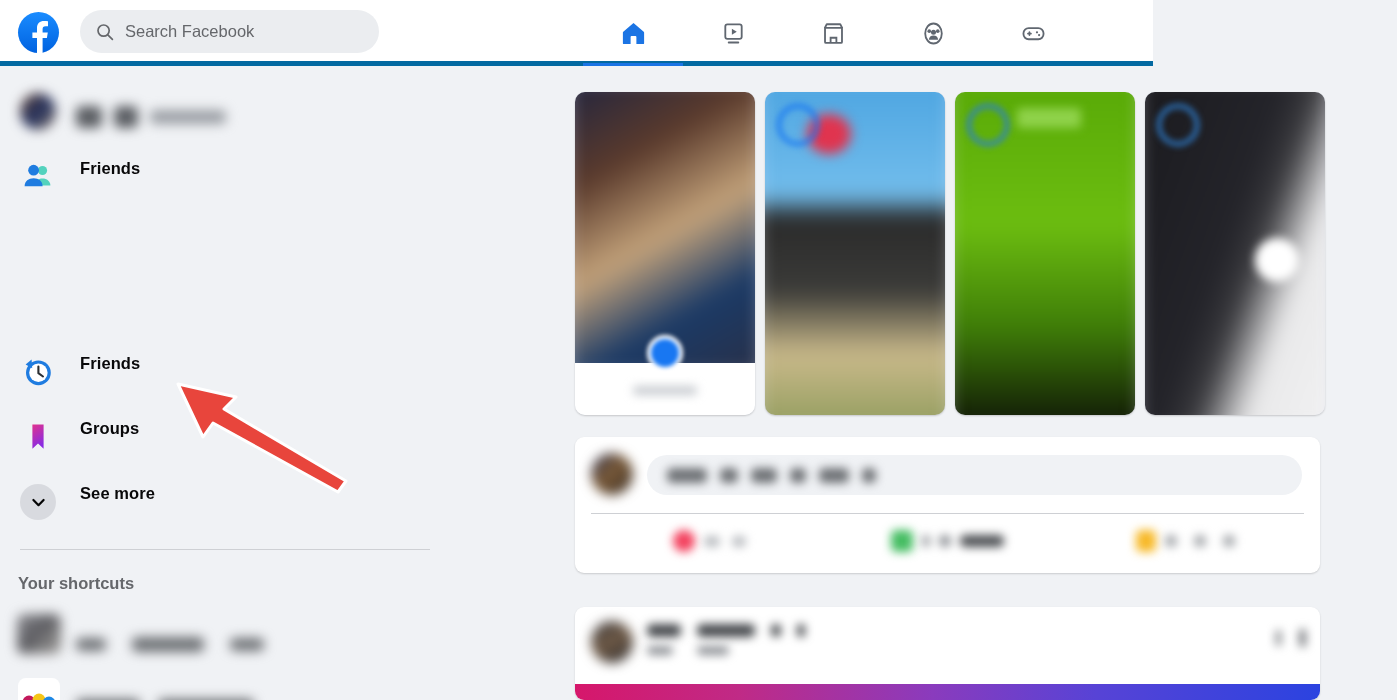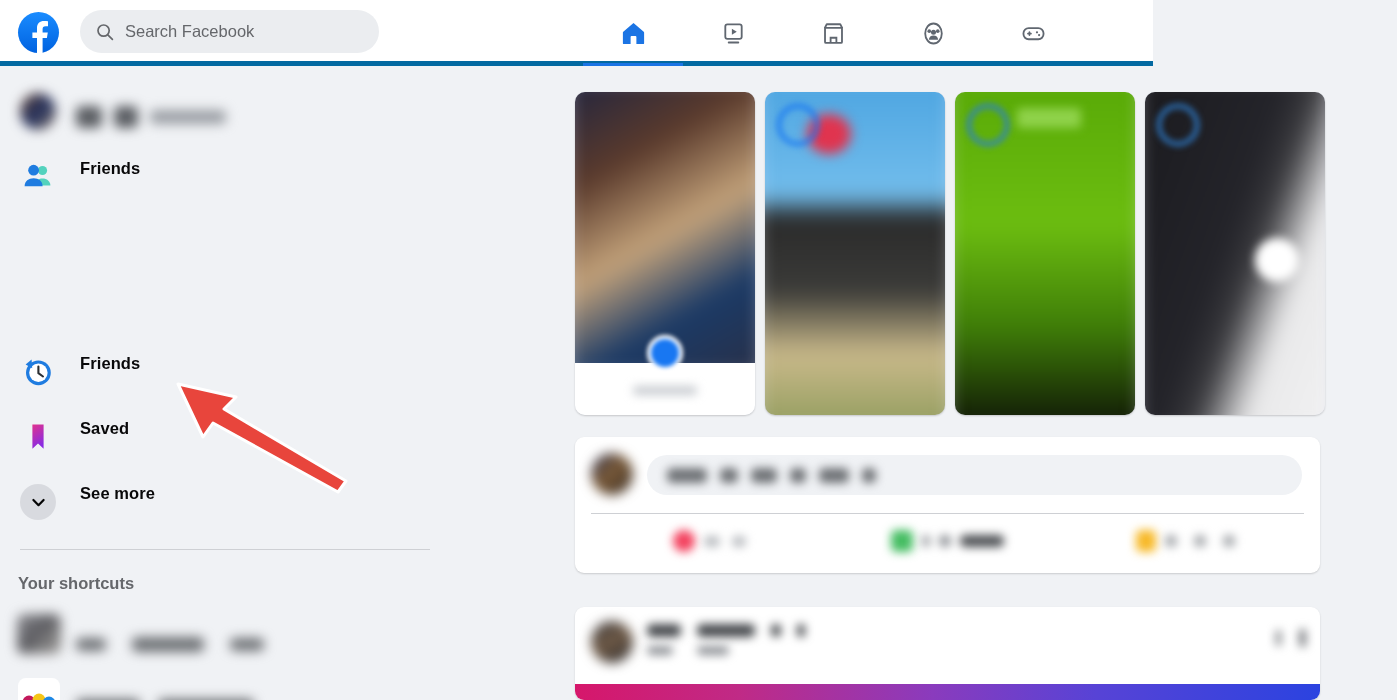--- a/index.html
+++ b/index.html
@@ -246,21 +246,21 @@
         <svg width="34" height="34" viewBox="0 0 34 34">
           <defs>
             <linearGradient id="bmk" x1="0" y1="0" x2="0.3" y2="1">
               <stop offset="0" stop-color="#e0328e"></stop>
                 <stop offset="1" stop-color="#8a2be2"></stop>
             </linearGradient>
           </defs>
           <path d="M11.4 4.6h11.2v24.2l-5.6-5.4-5.6 5.4z" fill="url(#bmk)"></path>
         </svg>
       </span>
-      <span class="side-label">Saved</span>
+      <span class="side-label">Groups</span>
     </div>
 
     <div class="side-row" style="top:418px;">
       <span class="side-ico">
         <span class="see-more-circle">
           <svg width="17" height="17" viewBox="0 0 17 17">
             <path d="M3.4 6 8.5 11.2 13.6 6" fill="none" stroke="#050505" stroke-width="2.2" stroke-linecap="round" stroke-linejoin="round"></path>
           </svg>
         </span>
       </span>

